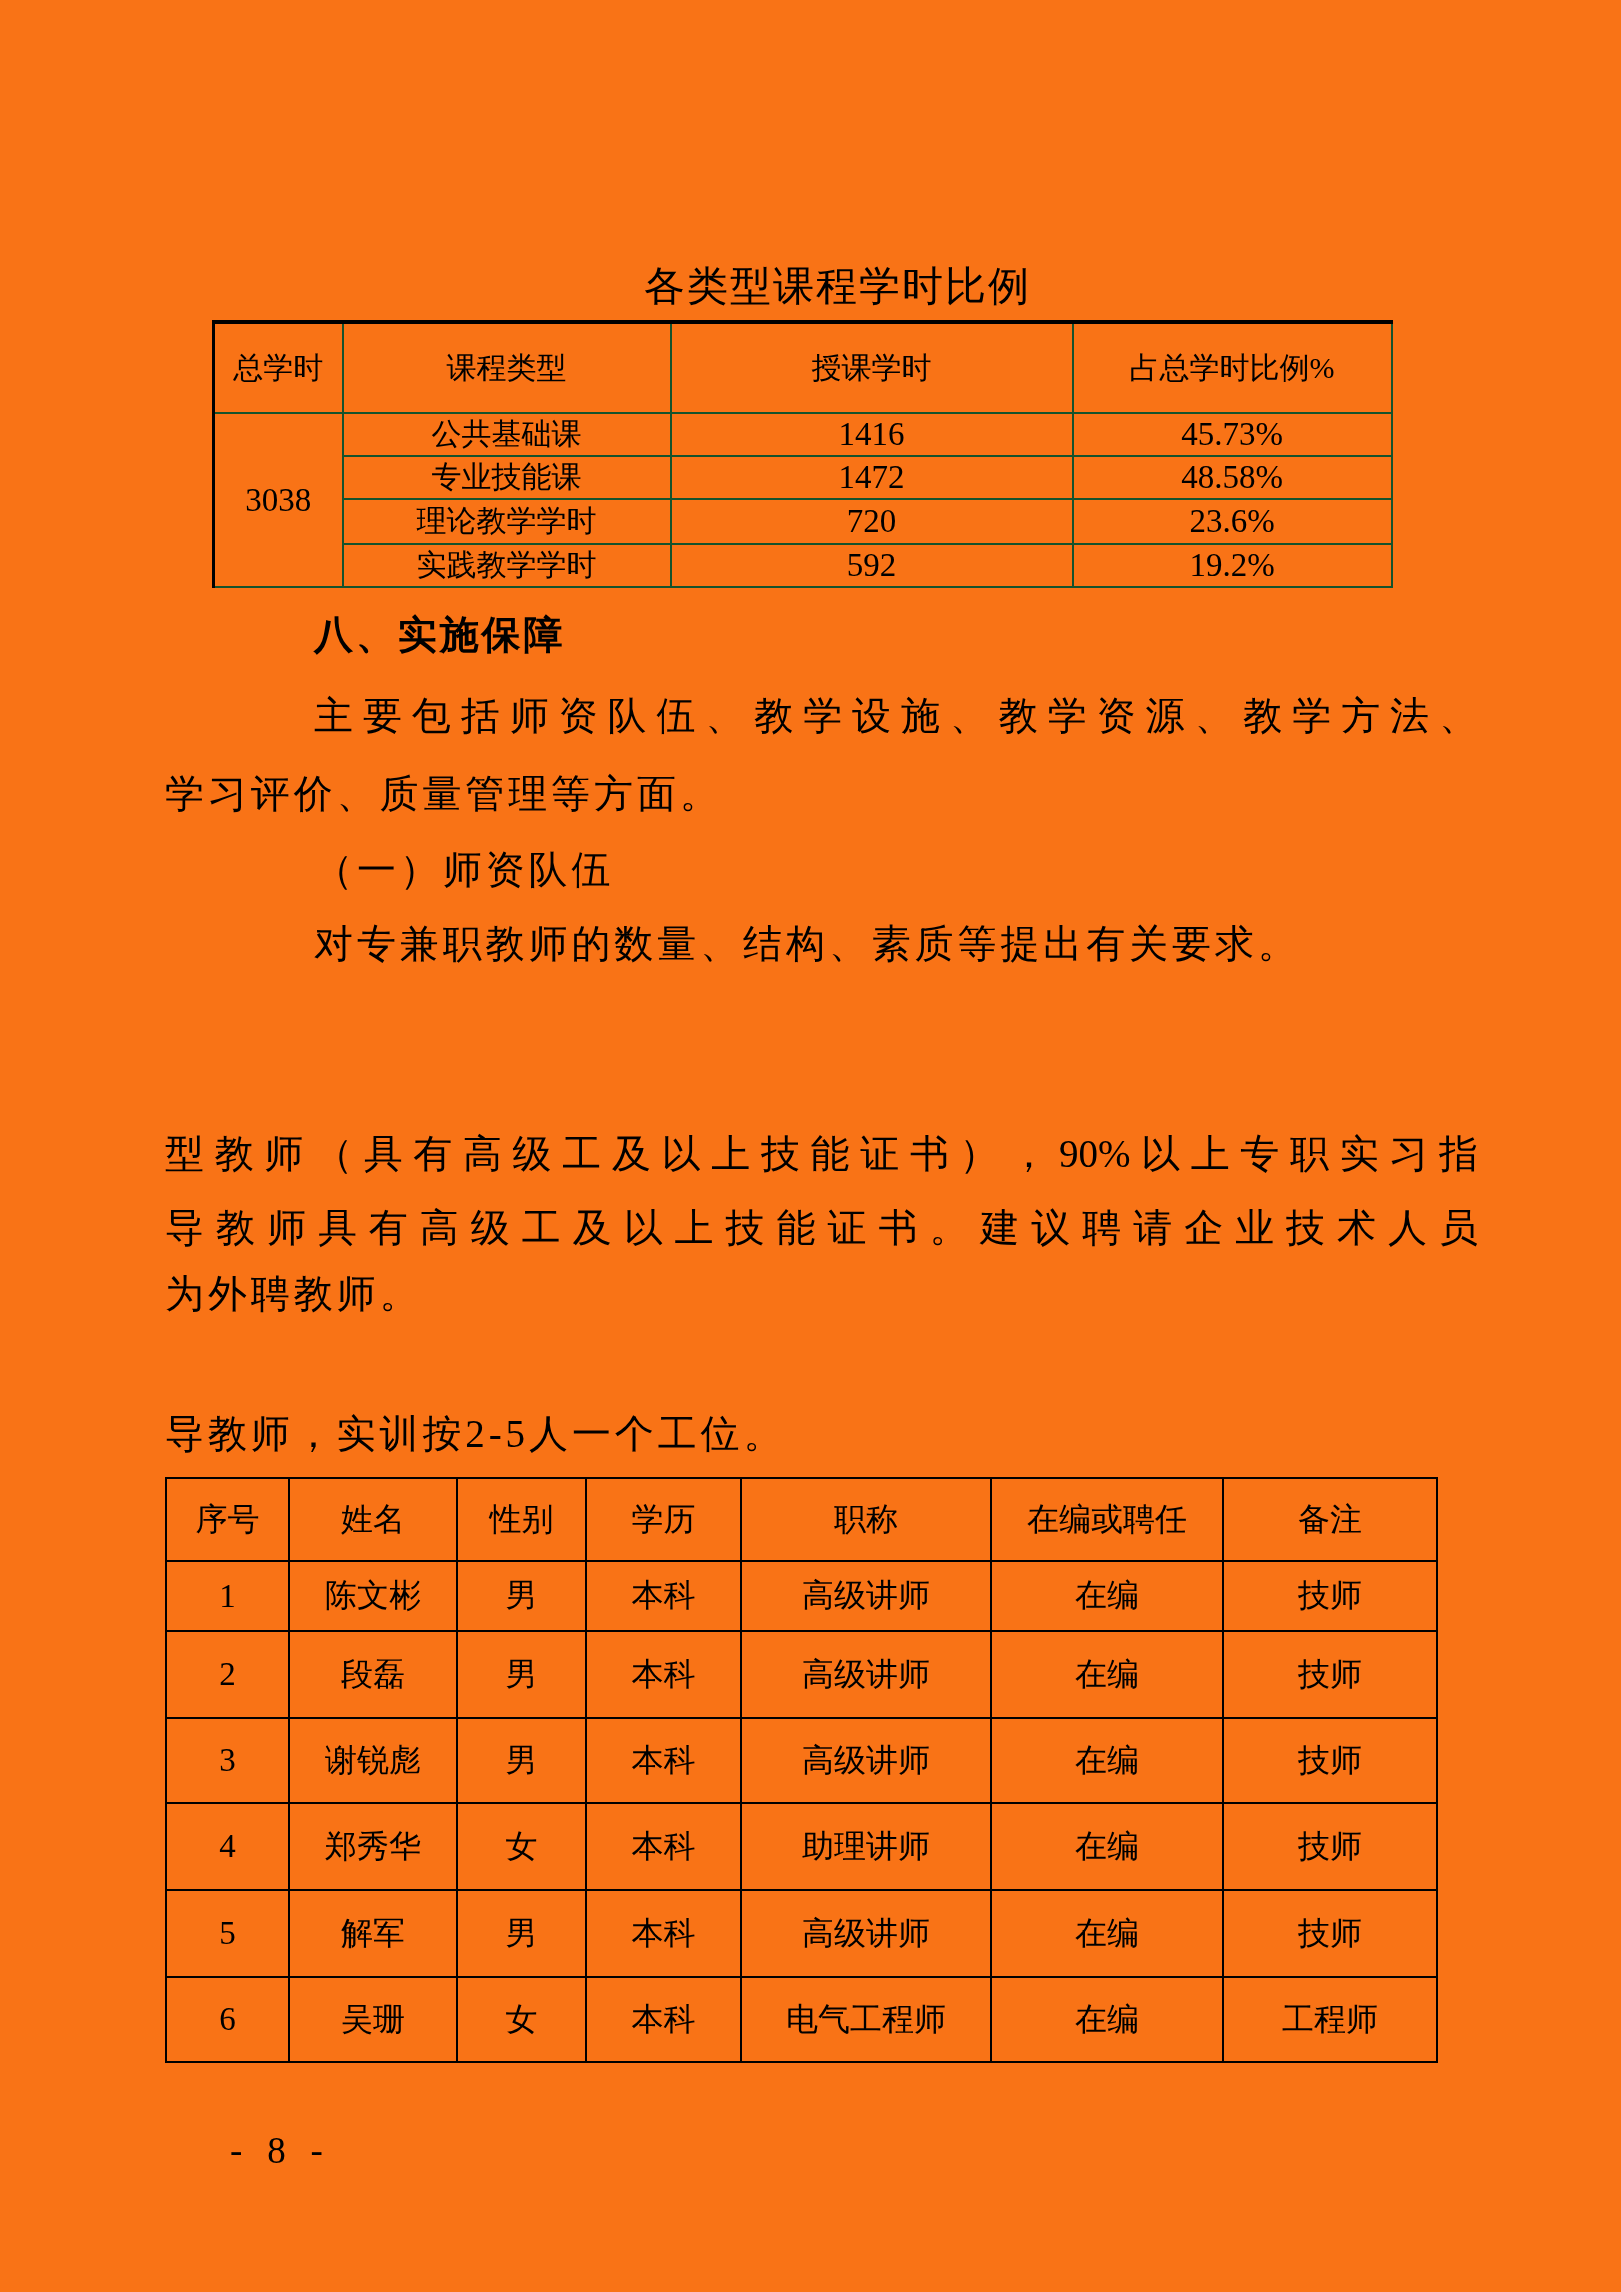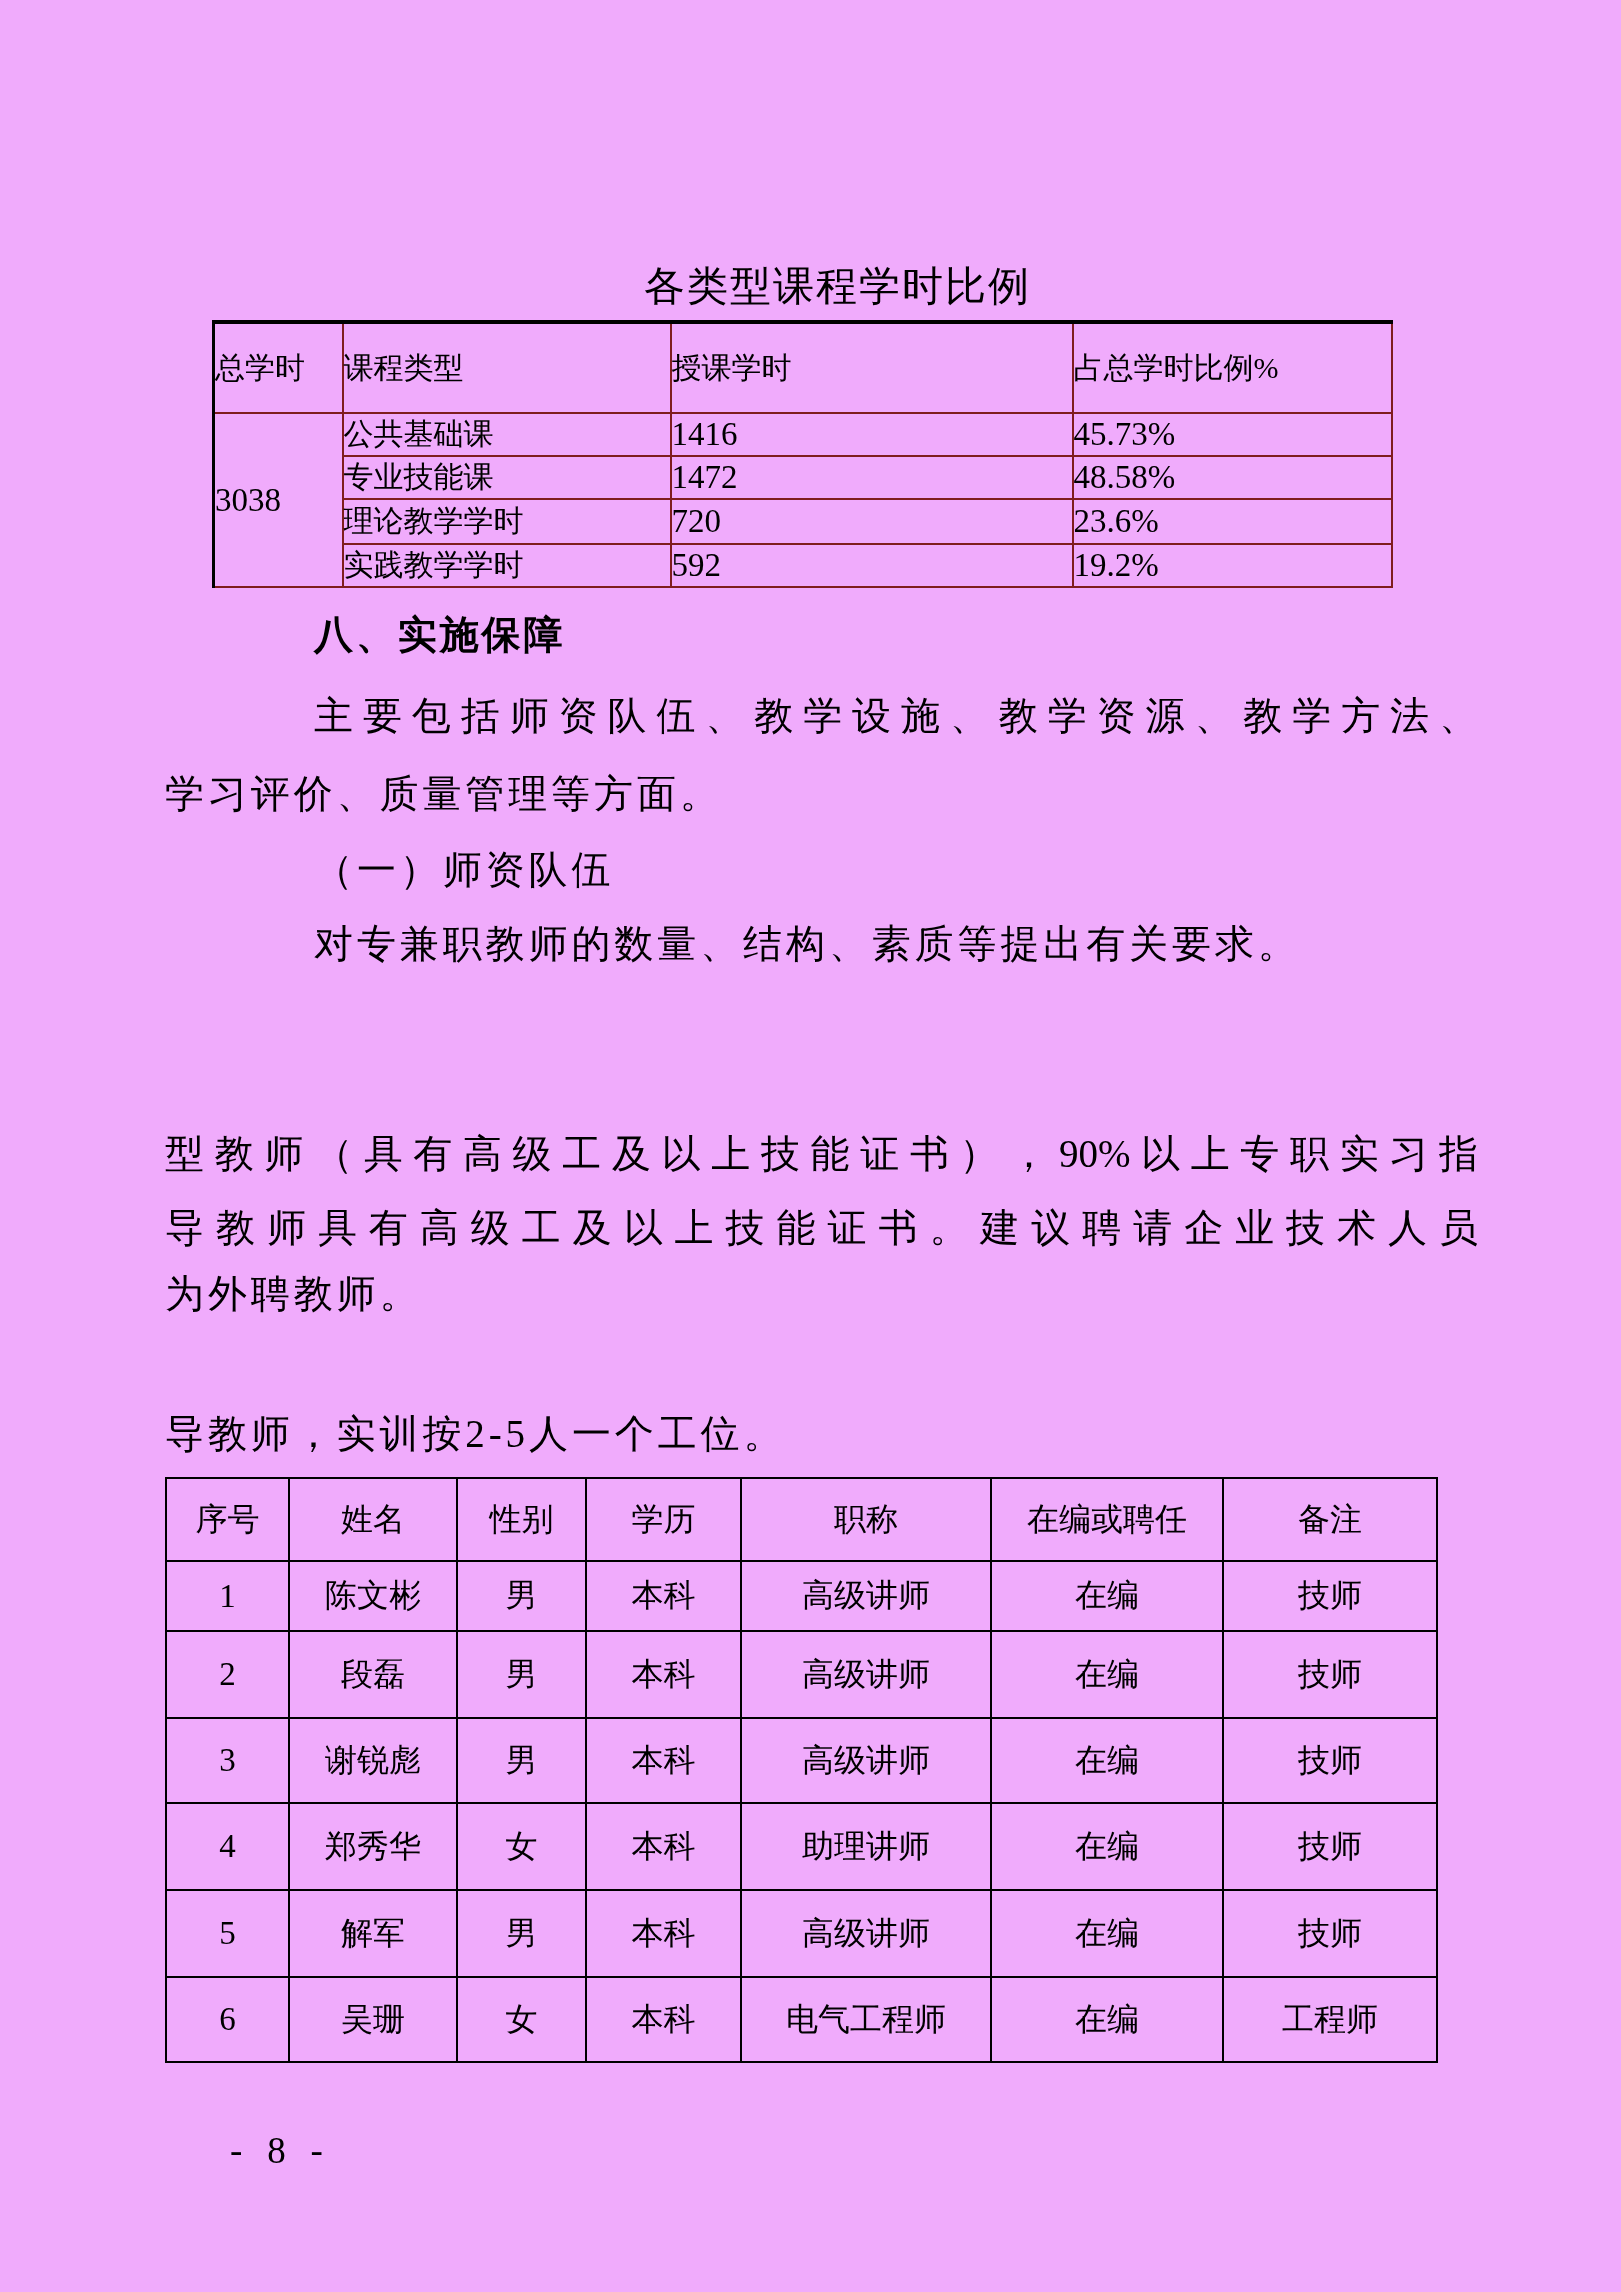--- a/index.html
+++ b/index.html
@@ -1,20 +1,20 @@
 <!DOCTYPE html>
 <html><head>
 <meta charset="utf-8">
 <style>
   html,body{margin:0;padding:0;}
   .page{
     position:relative;
     width:1621px;
     height:2293px;
-    background:#f0abfc;
+    background:#f97316;
     color:#000000;
     font-family:"Liberation Serif","DejaVu Serif",serif;
     overflow:hidden;
   }
   
   .doc-title{
     position:absolute;
     left:644px;
     top:263px;
     font-size:41px;
@@ -29,22 +29,22 @@
     top:320px;
     width:1178px;
     border-collapse:collapse;
     table-layout:fixed;
     border-top:4.9px solid #000;
     border-left:3.9px solid #000;
     border-right:2px solid #000;
     border-bottom:2.9px solid #000;
   }
   .t1 td{
-    border:2px solid #7f1d1d;
-    text-align:left;
+    border:2px solid #14532d;
+    text-align:center;
     vertical-align:middle;
     font-size:30px;
     padding:0;
   }
   .t1 td.num{font-family:"Liberation Serif","DejaVu Serif",serif;font-size:33px;border-radius:16px;}
   
   .line{
     position:absolute;
     font-size:39px;
     line-height:45px;

